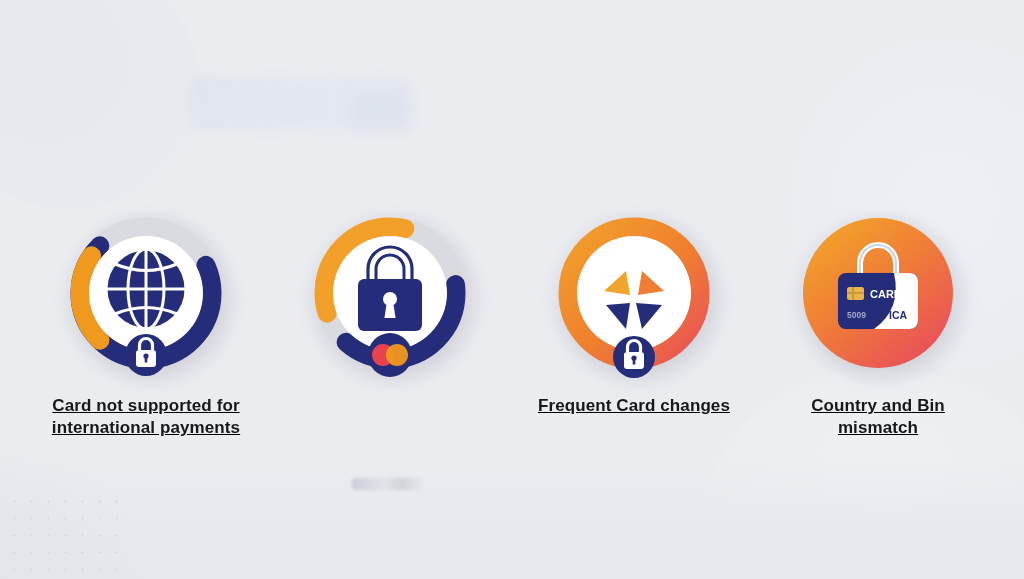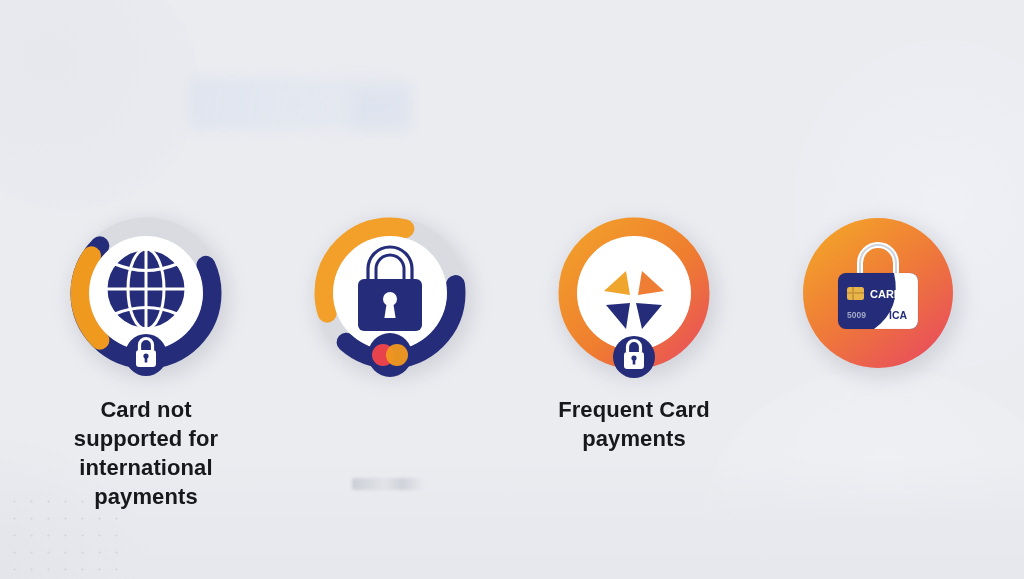--- a/index.html
+++ b/index.html
@@ -36,27 +36,27 @@
     position:absolute;left:6px;bottom:6px;width:120px;height:80px;
     background-image:radial-gradient(#d5d8e0 1.3px, transparent 1.4px);
     background-size:17px 17px;opacity:.85;
   }
   .smudge{position:absolute;left:352px;top:478px;width:72px;height:12px;
     background:linear-gradient(90deg,rgba(160,165,178,.40),rgba(170,175,188,.12) 45%,rgba(160,165,178,.35) 70%,rgba(200,203,212,0));
     filter:blur(1.4px);border-radius:3px;}
 
   
   #cards{position:absolute;left:0;right:0;top:205px;display:flex;justify-content:center;gap:36px;}
-  .card{width:208px;display:flex;flex-direction:column;align-items:center;}
+  .card{width:208px;display:flex;flex-direction:column;align-items:center;text-decoration:underline;}
   .icon-wrap{position:relative;width:176px;height:176px;}
   .icon-shadow{position:absolute;left:12px;top:14px;width:160px;height:160px;border-radius:50%;
     background:rgba(90,95,115,.16);filter:blur(9px);}
   .caption{
     margin-top:14px;text-align:center;
-    font-size:22px;line-height:1.32;font-weight:700;
+    font-size:17px;line-height:1.32;font-weight:700;
     color:#16181c;letter-spacing:.1px;max-width:195px;
   }
 
   
   svg{display:block;}
   .ring-svg{position:absolute;left:0;top:0;}
 </style>
 </head>
 <body>
 
@@ -156,21 +156,21 @@
 
         <g>
           <circle cx="88" cy="152" r="21" fill="#252d7a"></circle>
           <rect x="78" y="147" width="20" height="17" rx="3.2" fill="#ffffff"></rect>
           <path d="M81.5 147 v-5 a6.5 6.5 0 0 1 13 0 v5" fill="none" stroke="#ffffff" stroke-width="3.2"></path>
           <circle cx="88" cy="153" r="2.6" fill="#252d7a"></circle>
           <rect x="86.7" y="154" width="2.6" height="5.5" fill="#252d7a"></rect>
         </g>
       </svg>
     </div>
-    <div class="caption">Frequent Card payments</div>
+    <div class="caption">Frequent Card changes</div>
   </div>
 
   <div class="card">
     <div class="icon-wrap">
       <div class="icon-shadow"></div>
       <svg class="ring-svg" width="176" height="176" viewBox="0 0 176 176">
         <defs>
           <linearGradient id="g4" x1="0.15" y1="0.05" x2="0.9" y2="1">
             <stop offset="0%" stop-color="#f3a229"></stop>
             <stop offset="45%" stop-color="#ef7b38"></stop>
@@ -191,15 +191,16 @@
           <rect x="57" y="82" width="17" height="13" rx="2.5" fill="#e8b54a"></rect>
           <rect x="62" y="82" width="2" height="13" fill="#c9973a"></rect>
           <rect x="57" y="87" width="17" height="1.8" fill="#c9973a"></rect>
           <text x="80" y="93" font-family="'Liberation Sans',sans-serif" font-size="11" font-weight="700" fill="#ffffff">CARD</text>
           <text x="57" y="113" font-family="'Liberation Sans',sans-serif" font-size="8.5" font-weight="600" fill="#b9bdd4" opacity=".85">5009</text>
           <text x="99" y="114" font-family="'Liberation Sans',sans-serif" font-size="10.5" font-weight="700" fill="#252d7a">ICA</text>
         </g>
         <rect x="48" y="68" width="80" height="56" rx="8" fill="none" stroke="rgba(0,0,0,.06)" stroke-width="1"></rect>
       </svg>
     </div>
+    <div class="caption">Country and Bin mismatch</div>
   </div>
 
 </div>
 
 </body></html>

